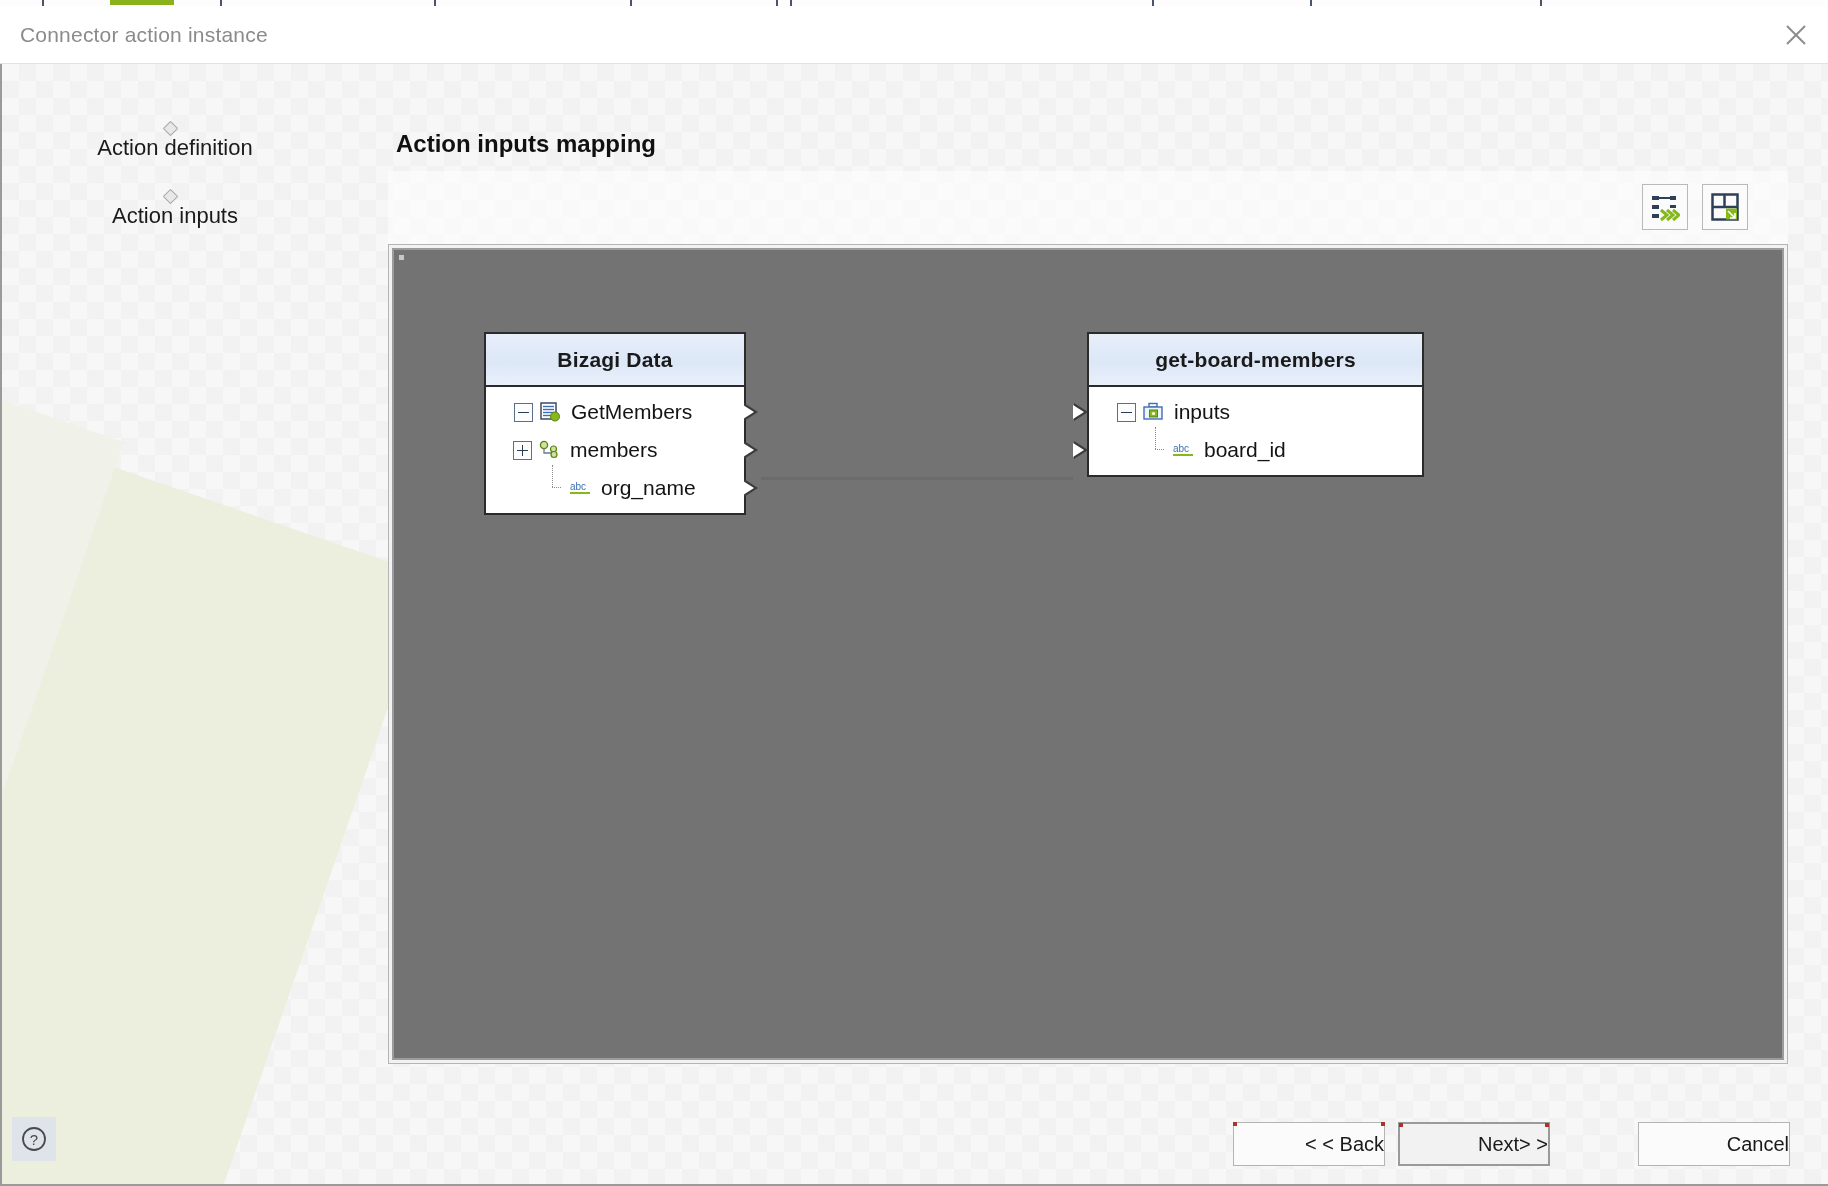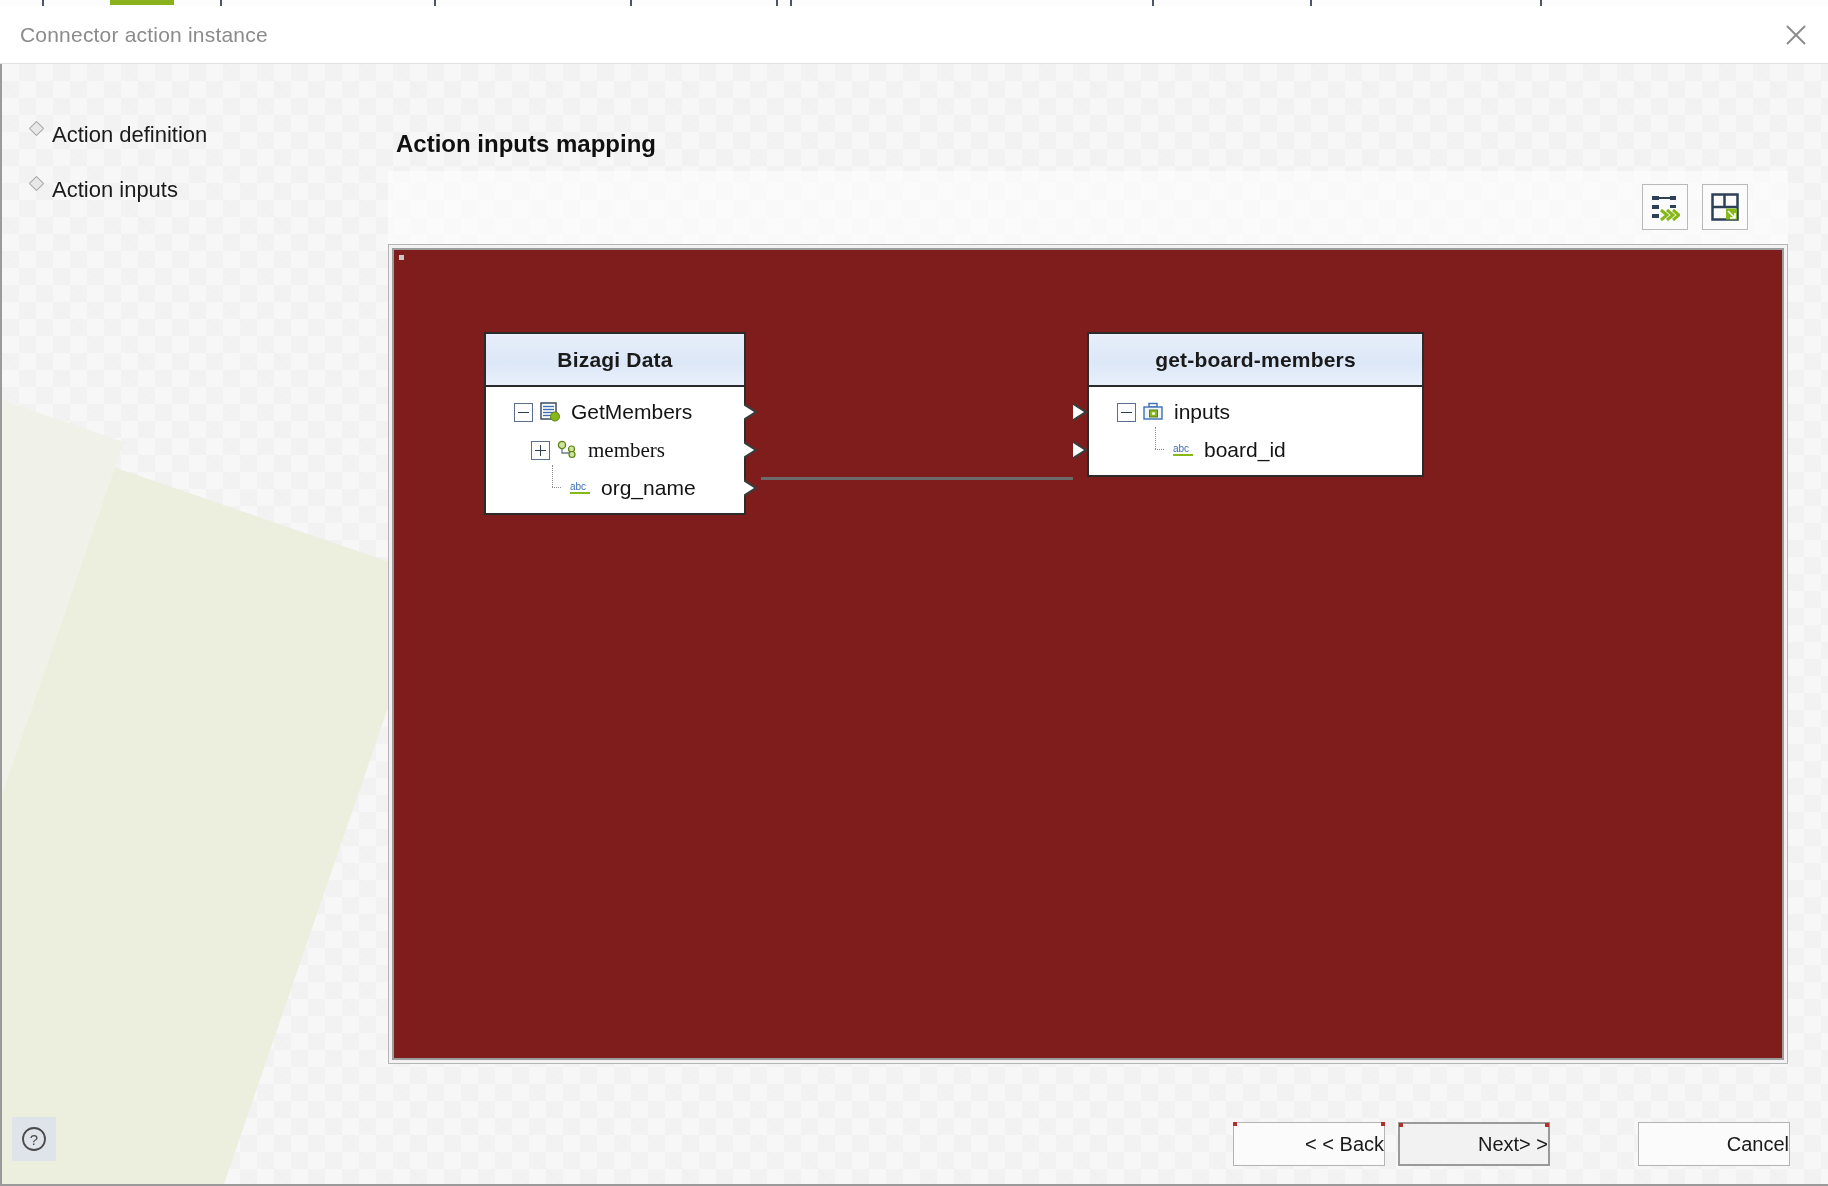--- a/index.html
+++ b/index.html
@@ -116,23 +116,24 @@
   }
 
   
   #sidebar {
     position: absolute;
     left: 28px; top: 58px;
     width: 290px;
   }
   .step {
     display: flex;
-    align-items: flex-start;
+    align-items: center;
     margin-bottom: 29px;
     cursor: pointer;
+    flex-direction: column;
   }
   .step-bullet {
     width: 13px; height: 13px;
     margin-right: 9px;
     flex: 0 0 auto;
     position: relative;
   }
   .step-bullet::before {
     content: "";
     position: absolute;
@@ -195,21 +196,21 @@
     width: 1400px; height: 820px;
     border: 1px solid #b5b5b5;
     background: #f2f2f2;
     box-sizing: border-box;
     padding: 3px;
   }
   #canvas-inner {
     position: relative;
     width: 100%; height: 100%;
     border: 2px solid #9c9c9c;
-    background: #7f1d1d;
+    background: #737373;
     box-sizing: border-box;
     overflow: hidden;
   }
   
   #canvas-marker {
     position: absolute;
     left: 5px; top: 5px;
     width: 5px; height: 5px;
     background: #c7c7c7;
   }
@@ -239,21 +240,21 @@
   .node-row {
     position: relative;
     height: 38px;
     display: flex;
     align-items: center;
     font-size: 21px;
     color: #141414;
     white-space: nowrap;
   }
   .row-indent-0 { padding-left: 28px; }
-  .row-indent-1 { padding-left: 45px; font-family: Liberation Serif, serif; }
+  .row-indent-1 { padding-left: 27px; }
   .row-indent-2 { padding-left: 58px; }
 
   .expander {
     width: 19px; height: 19px;
     border: 1px solid #5b6f8c;
     background: #fdfdfd;
     box-sizing: border-box;
     position: relative;
     margin-right: 6px;
     flex: 0 0 auto;

